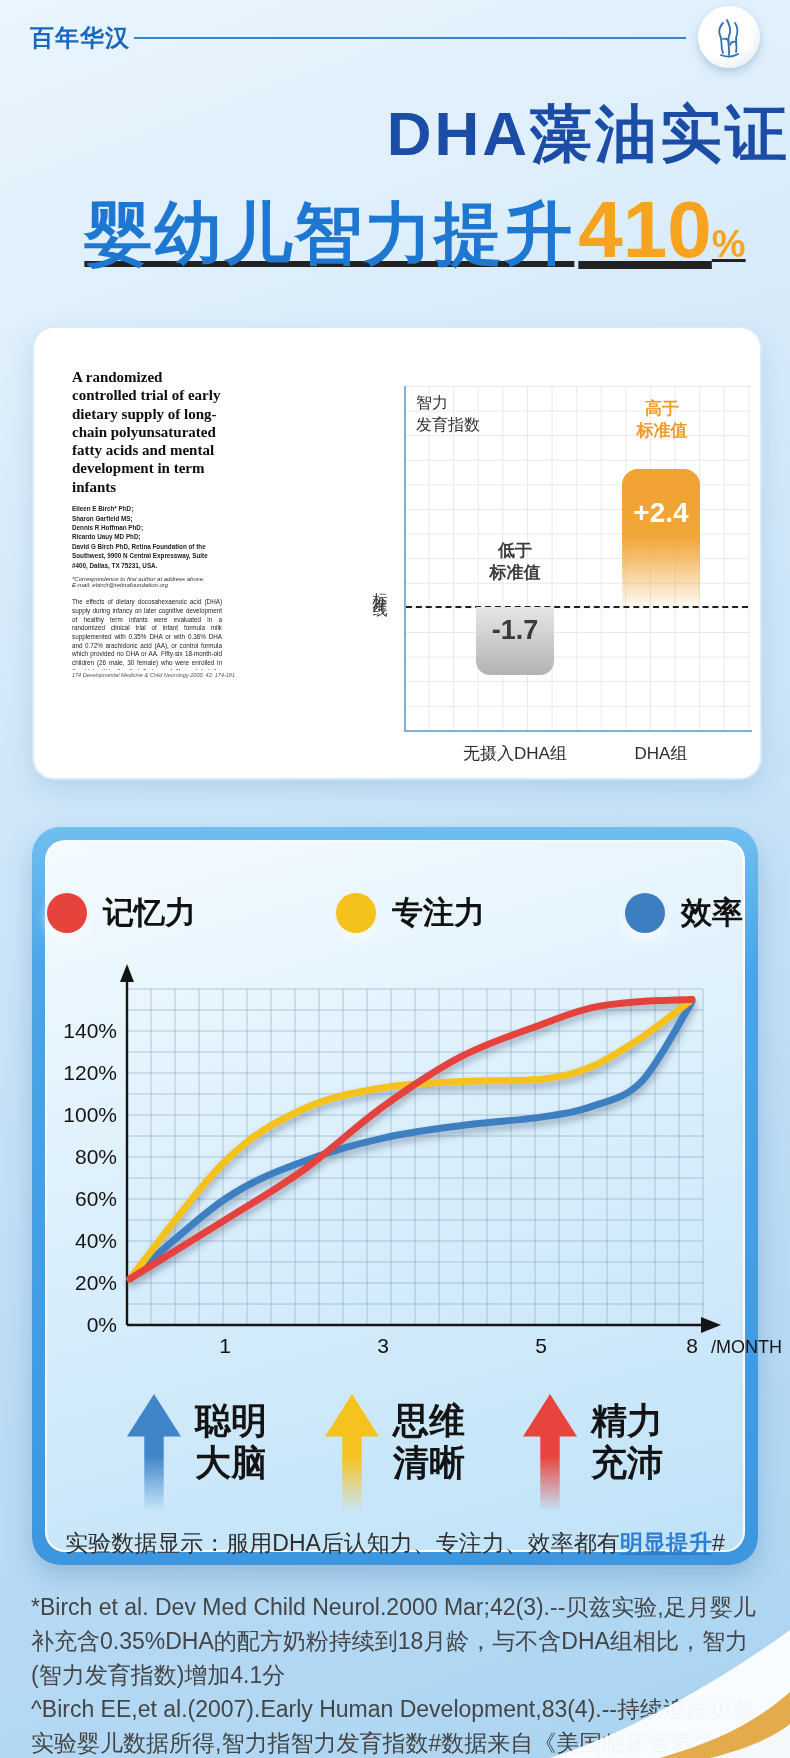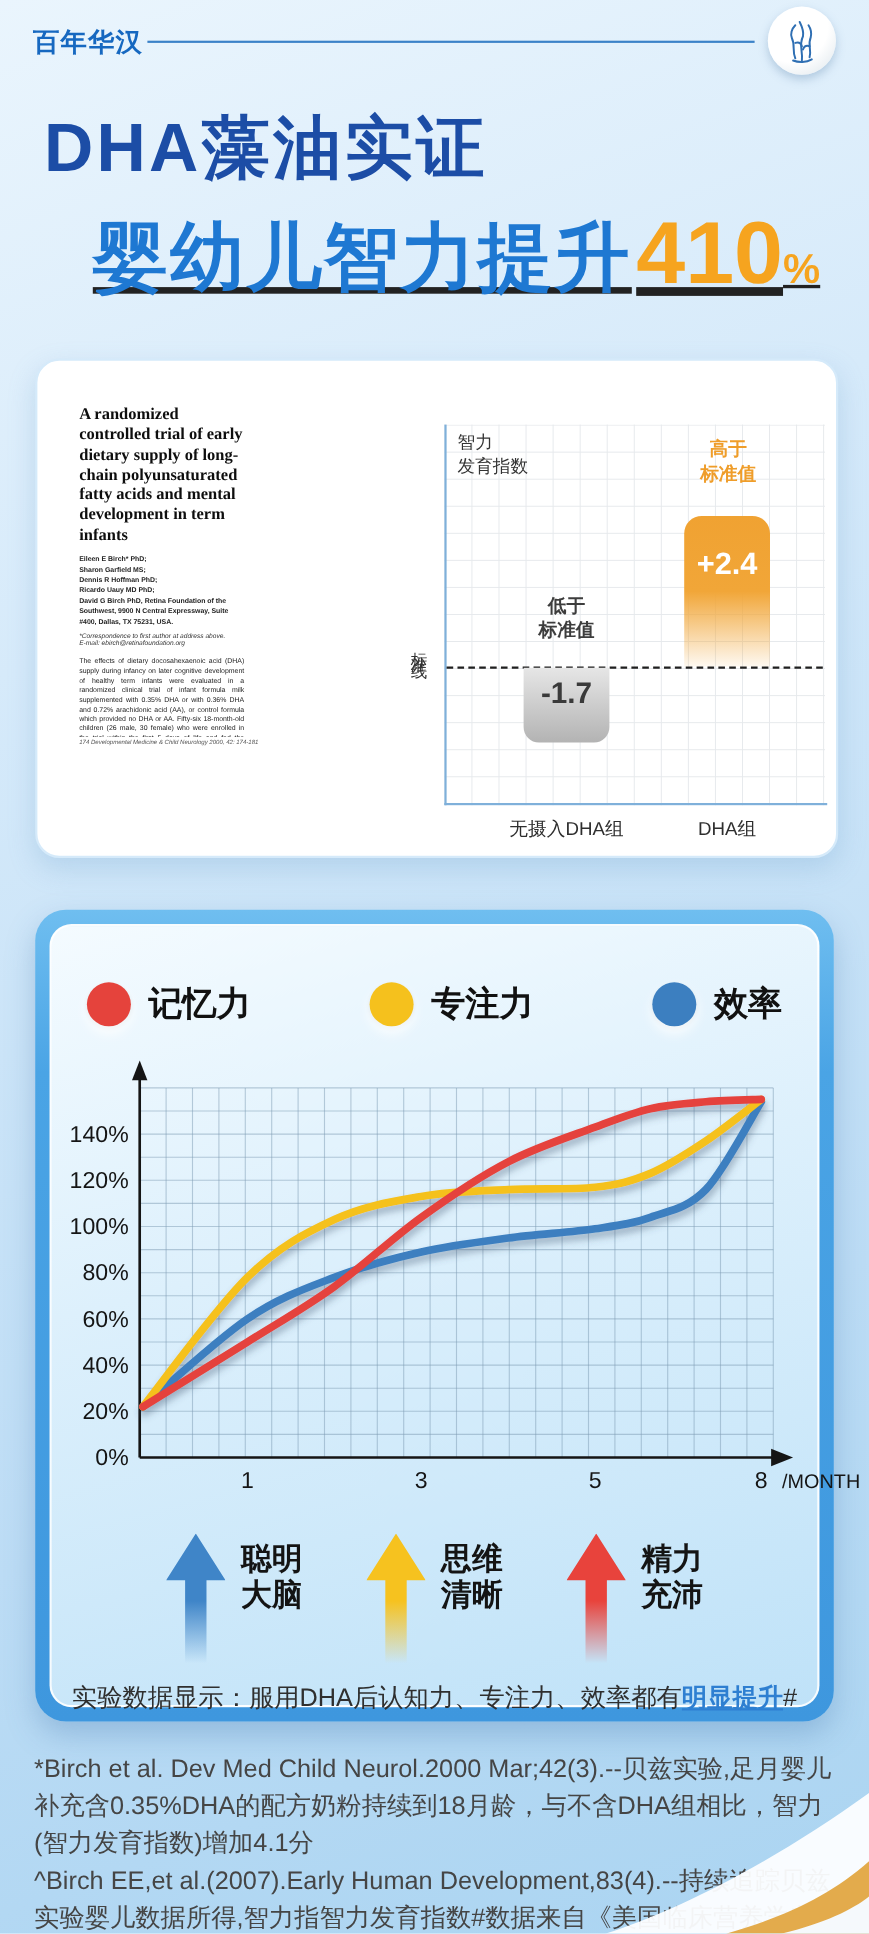--- a/index.html
+++ b/index.html
@@ -6,21 +6,21 @@
   #page{position:relative;width:790px;height:1758px;overflow:hidden;
     background:linear-gradient(160deg,#eaf5fd 0%,#d6eafa 30%,#bcdcf5 70%,#aad4f1 100%);
     font-family:"Liberation Sans",sans-serif;color:#222;}
   
   .brand{position:absolute;left:30px;top:22px;font-size:24px;font-weight:bold;color:#1668c0;letter-spacing:1px;}
   .hdr-line{position:absolute;left:134px;top:37px;width:552px;border-top:2px solid #3b82c8;}
   .badge{position:absolute;left:698px;top:6px;width:62px;height:62px;border-radius:50%;
     background:radial-gradient(circle at 35% 28%,#ffffff 55%,#dbe4ea 100%);
     box-shadow:0 4px 9px rgba(90,130,170,.35);display:flex;align-items:center;justify-content:center;}
   
-  .hero{position:absolute;left:0;right:0;top:92px;text-align:left;padding-left:40px;}
+  .hero{position:absolute;left:0;right:0;top:92px;text-align:right;padding-left:40px;}
   .hero-t1{font-size:62px;font-weight:bold;color:#1c4da6;letter-spacing:3px;}
   .hero-t2{margin-top:8px;display:flex;justify-content:center;align-items:baseline;text-decoration:underline;}
   .hero-t2 .cn{font-size:68px;font-weight:bold;color:#1e78d2;letter-spacing:2px;}
   .hero-t2 .stat{font-size:80px;font-weight:bold;color:#f6a41f;margin-left:4px;}
   .hero-t2 .pct{font-size:38px;font-weight:bold;color:#f6a41f;}
   
   .card-paper{position:absolute;left:32px;top:326px;width:726px;height:450px;background:#fff;
     border:2px solid #d5eafa;border-radius:22px;box-shadow:0 10px 24px rgba(110,160,205,.28);}
   .paper{position:absolute;left:38px;top:40px;width:278px;height:302px;overflow:hidden;display:flex;gap:3px;flex-direction:column;}
   .paper-colL{width:150px;flex:none;}
@@ -52,30 +52,30 @@
     font-size:28px;font-weight:bold;color:#fff;}
   .bc-cat{position:absolute;top:372px;font-size:17px;color:#2e2e2e;text-align:center;width:160px;}
   .bc-cat.c0{left:71px;} .bc-cat.c1{left:217px;}
   
   .card-line{position:absolute;left:32px;top:827px;width:726px;height:738px;border-radius:28px;
     background:linear-gradient(180deg,#6fbef0 0%,#4aa4e5 20%,#3e97de 100%);
     box-shadow:0 12px 26px rgba(80,130,180,.35);}
   .panel{position:absolute;left:13px;right:13px;top:13px;bottom:13px;border-radius:20px;
     border:2px solid rgba(255,255,255,.85);
     background:linear-gradient(165deg,#f4fbff 0%,#ddf0fc 40%,#bfe2f8 100%);}
-  .legend{position:absolute;left:0;right:0;top:50px;display:flex;justify-content:center;gap:108px;align-items:center;}
+  .legend{position:absolute;left:0;right:0;top:50px;display:flex;justify-content:space-between;gap:108px;align-items:center;}
   .legend-item{display:flex;align-items:center;gap:16px;}
   .dot{width:40px;height:40px;border-radius:50%;box-shadow:0 6px 12px rgba(255,255,255,.95),0 2px 4px rgba(0,0,0,.12);}
   .legend-item .lab{font-size:31px;font-weight:bold;color:#111;}
   #lineSvg{position:absolute;left:0;top:108px;overflow:visible;}
   .arrows{position:absolute;left:0;right:0;top:552px;display:flex;justify-content:center;gap:58px;}
   .arrow-group{display:flex;align-items:flex-start;gap:14px;}
   .arrow-glyph{width:54px;height:118px;clip-path:polygon(50% 0%,100% 36%,68% 36%,68% 100%,32% 100%,0% 36%,32% 36%);
     clip-path:polygon(50% 0%,100% 36%,68% 36%,68% 100%,32% 100%,32% 36%,0% 36%);}
-  .arrow-text{font-size:28px;font-weight:bold;color:#141414;line-height:1.18;margin-top:6px;}
+  .arrow-text{font-size:36px;font-weight:bold;color:#141414;line-height:1.18;margin-top:6px;}
   .caption{position:absolute;left:0;right:0;top:686px;text-align:center;font-size:23px;color:#2f2f2f;}
   .caption .hl{font-weight:bold;text-decoration:underline;}
   
   .footnotes{position:absolute;left:30px;top:1590px;width:732px;font-size:23px;color:#454545;line-height:1.47;}
   .footnotes p{margin:1px;}
   
   .corner{position:absolute;right:0;bottom:0;width:240px;height:130px;}
 </style>
 </head>
 <body>

